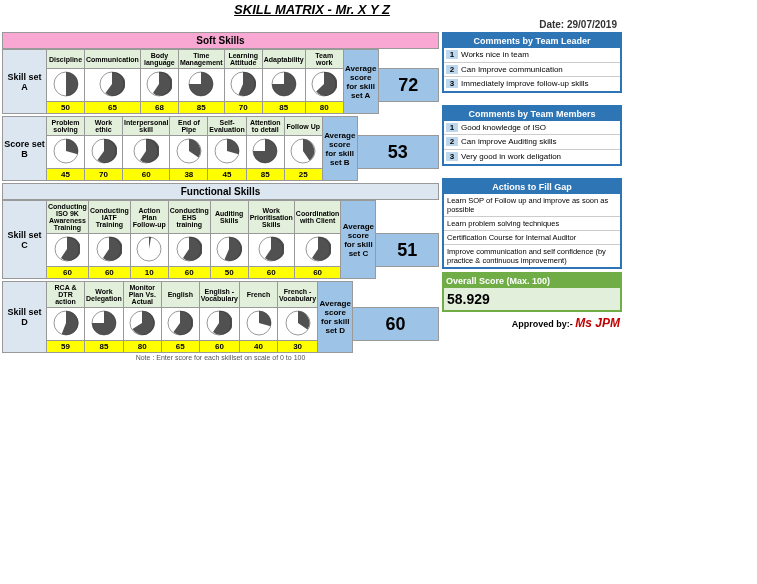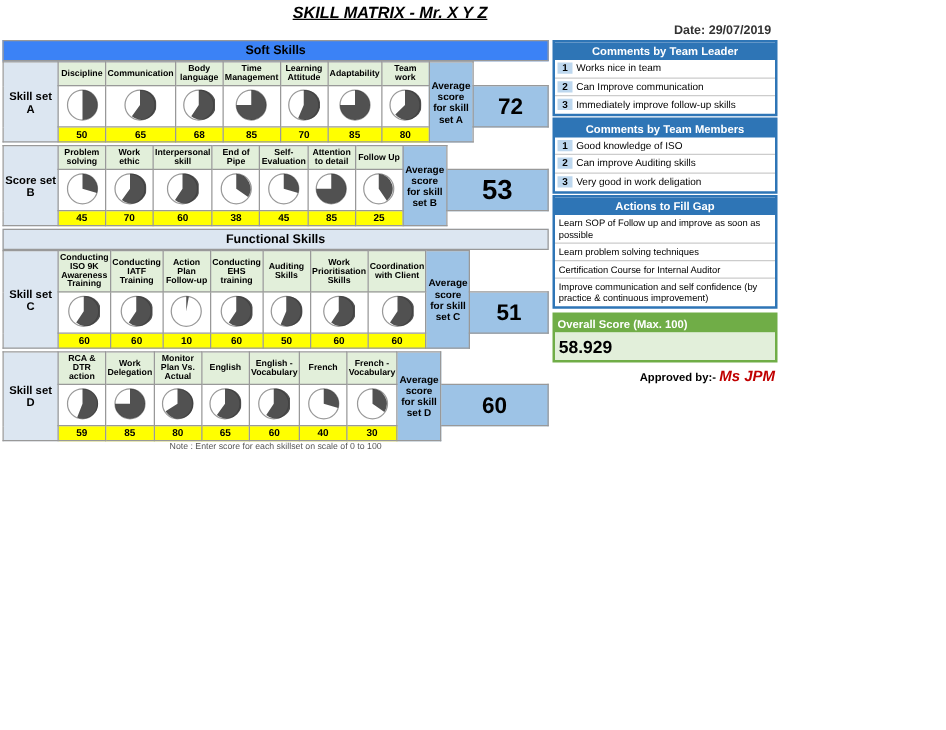--- a/index.html
+++ b/index.html
@@ -10,34 +10,34 @@
     .title-row { text-align: center; font-size: 13px; font-weight: bold; font-style: italic; text-decoration: underline; margin-bottom: 2px; }
     
     .date-row { text-align: right; font-size: 10px; color: #333; padding-right: 5px; margin-bottom: 2px; font-weight: bold; }
     
     .content-wrapper { display: flex; gap: 3px; }
     
     .left-section { flex: 1; }
     .right-section { width: 180px; }
     
     
-    .section-header { background: #3b82f6; text-align: center; font-weight: bold; font-size: 10px; padding: 2px; border: 1px solid #999; }
+    .section-header { background: #f9a8d4; text-align: center; font-weight: bold; font-size: 10px; padding: 2px; border: 1px solid #999; }
     
     table { border-collapse: collapse; width: 100%; }
     td, th { border: 1px solid #999; text-align: center; padding: 1px; font-size: 8px; }
     
     .col-header { background: #e2efda; font-size: 7px; font-weight: bold; padding: 2px 1px; }
     
     .score-cell { background: #9dc3e6; font-size: 14px; font-weight: bold; color: #000; }
     .score-yellow { background: #ffff00; font-weight: bold; font-size: 8px; }
     
     .pie-cell { width: 30px; height: 30px; padding: 2px; }
     
     
-    .panel { border: 2px solid #2e75b6; margin-bottom: 1px; }
+    .panel { border: 2px solid #2e75b6; margin-bottom: 12px; }
     .panel-header { background: #2e75b6; color: white; font-weight: bold; font-size: 9px; padding: 2px 4px; text-align: center; }
     .panel-row { display: flex; align-items: flex-start; border-bottom: 1px solid #ccc; padding: 2px; gap: 3px; }
     .panel-row:last-child { border-bottom: none; }
     .panel-num { background: #bdd7ee; font-weight: bold; font-size: 8px; min-width: 12px; text-align: center; }
     .panel-text { font-size: 8px; text-align: center; line-height: 1.2; }
     
     .actions-panel { border: 2px solid #2e75b6; margin-bottom: 3px; }
     .actions-panel .panel-header { background: #2e75b6; }
     .action-item { border-bottom: 1px solid #ccc; padding: 2px 3px; font-size: 7.5px; text-align: left; }
     .action-item:last-child { border-bottom: none; }
@@ -189,21 +189,21 @@
                   <path d="M13,13 L13,1 A12,12 0 0,1 24.6,16.3 Z" fill="#333" opacity="0.85"></path>
                 </svg></td>
           <td class="pie-cell"><svg class="pie" viewBox="0 0 26 26">
                   <circle cx="13" cy="13" r="12" fill="#fff" stroke="#999" stroke-width="1"></circle>
                   <path d="M13,13 L13,1 A12,12 0 1,1 1,13 Z" fill="#333" opacity="0.85"></path>
                 </svg></td>
           <td class="pie-cell"><svg class="pie" viewBox="0 0 26 26">
                   <circle cx="13" cy="13" r="12" fill="#fff" stroke="#999" stroke-width="1"></circle>
                   <path d="M13,13 L13,1 A12,12 0 0,1 19.5,22.5 Z" fill="#333" opacity="0.85"></path>
                 </svg></td>
-          <td class="score-cell" style="font-size:22px; font-weight:bold; vertical-align:middle;">53</td>
+          <td class="score-cell" style="font-size:18px; font-weight:bold; vertical-align:middle;">53</td>
         </tr>
         <tr>
           <td class="score-yellow">45</td>
           <td class="score-yellow">70</td>
           <td class="score-yellow">60</td>
           <td class="score-yellow">38</td>
           <td class="score-yellow">45</td>
           <td class="score-yellow">85</td>
           <td class="score-yellow">25</td>
         </tr>

